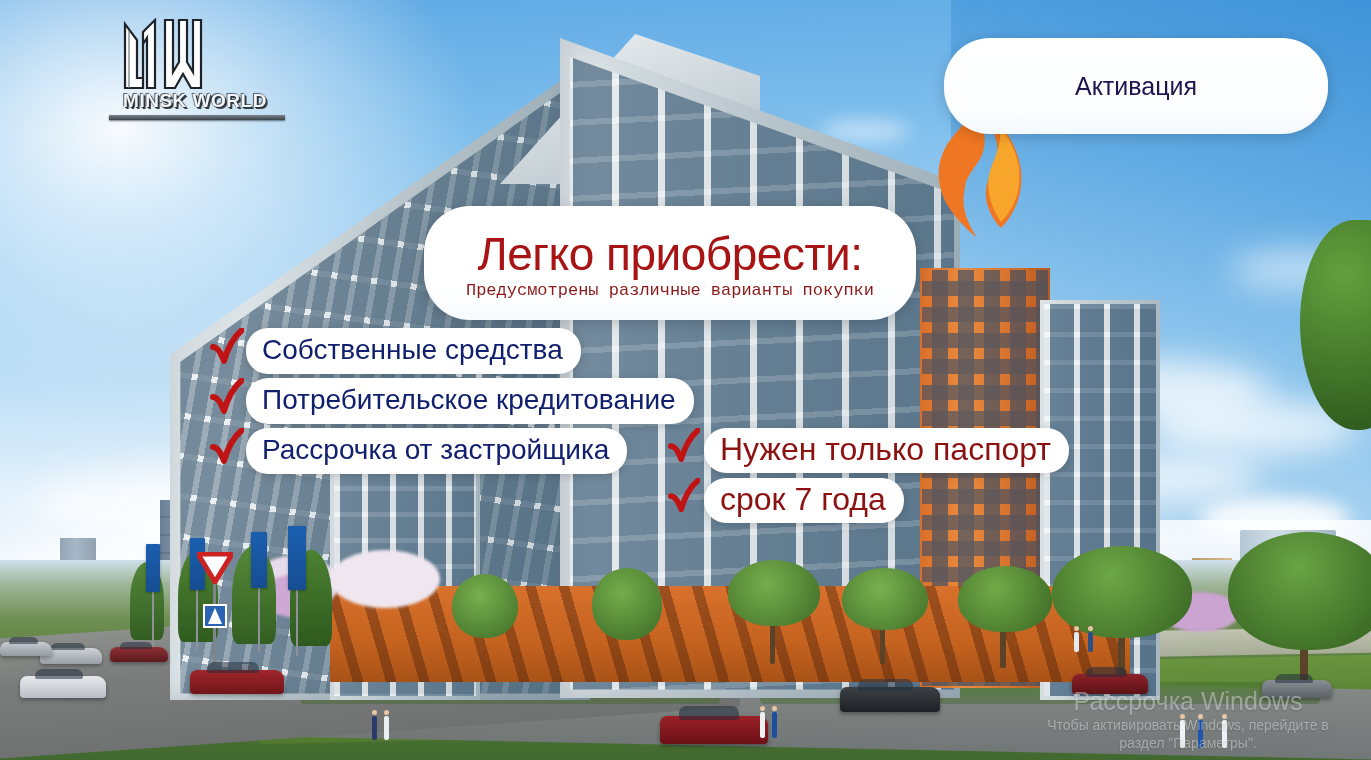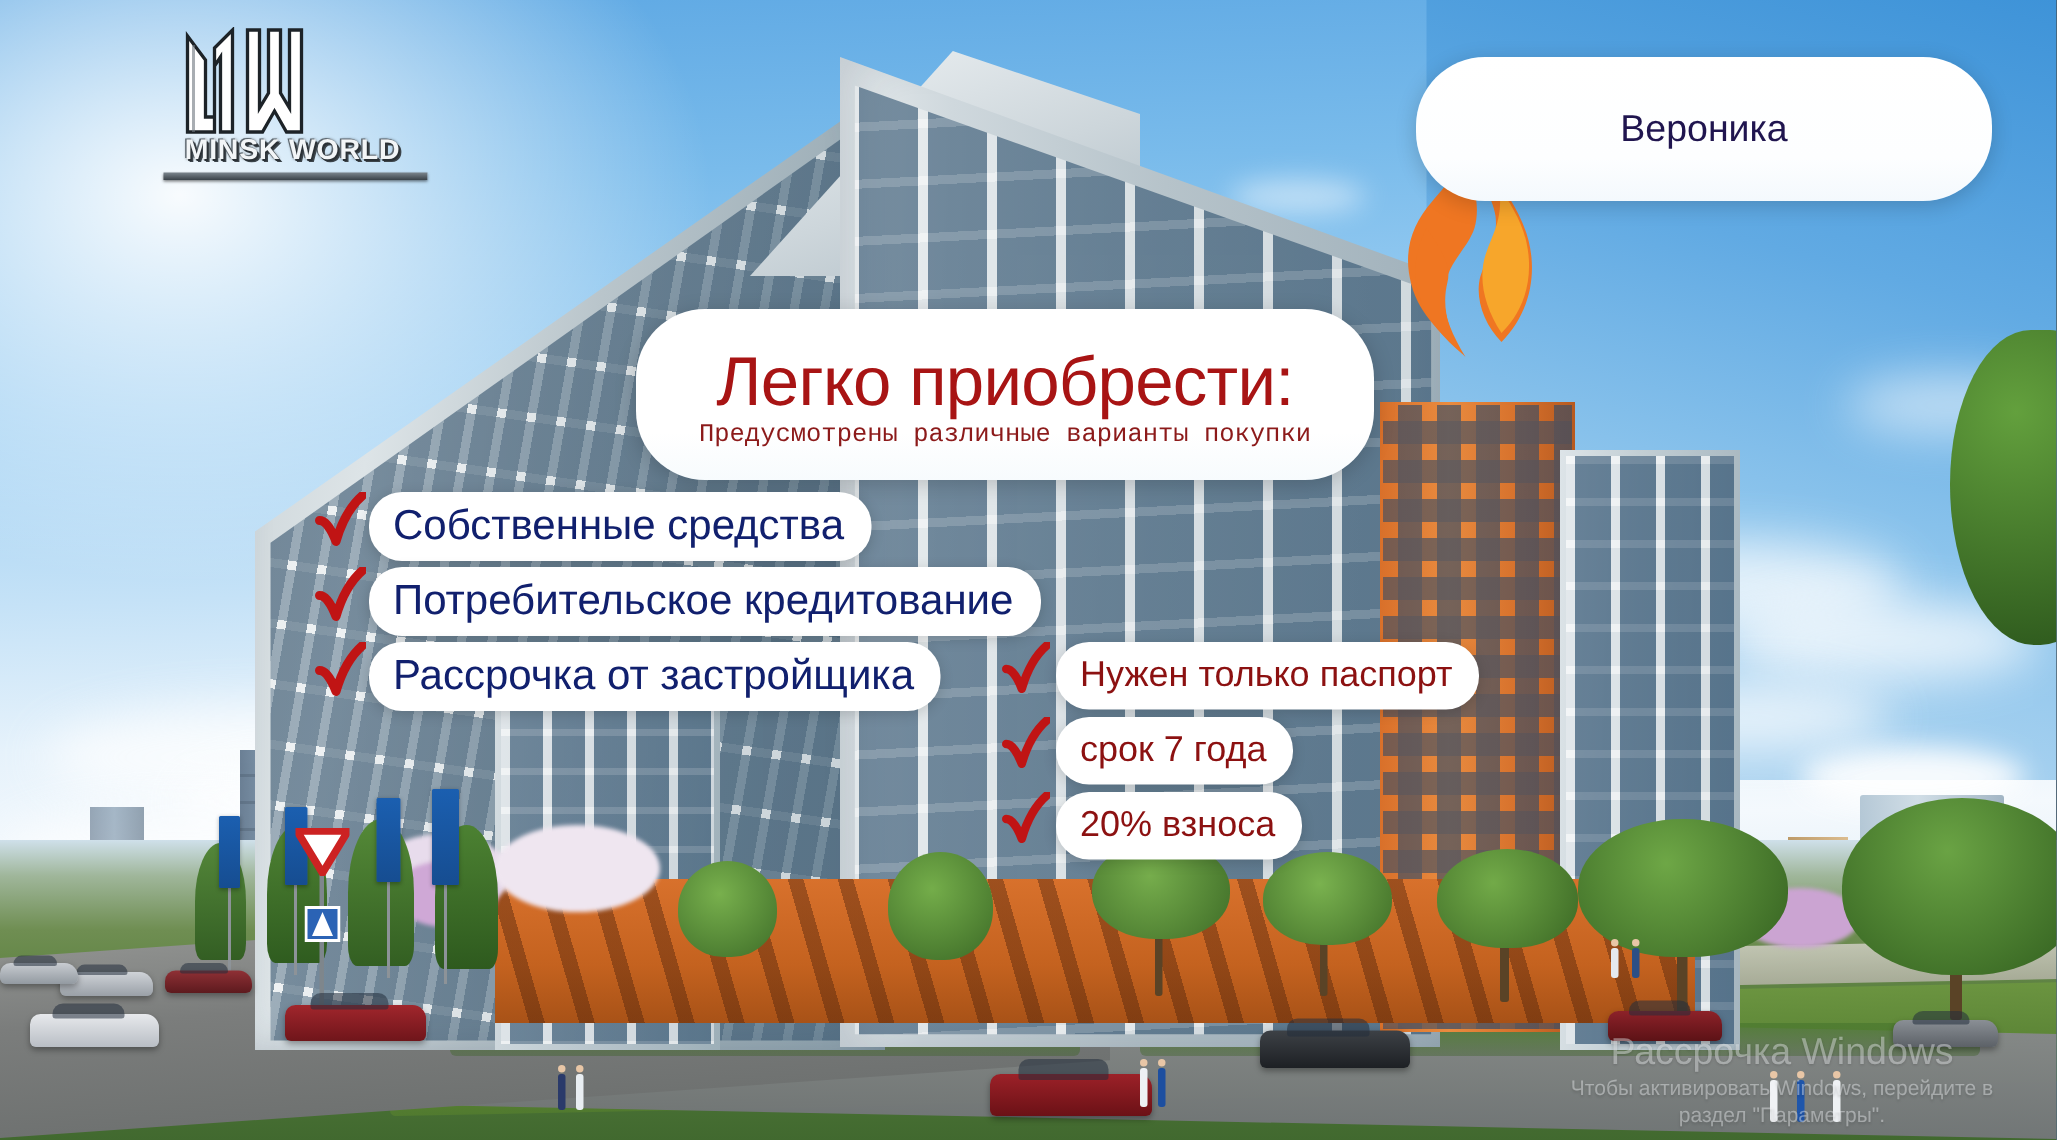--- a/index.html
+++ b/index.html
@@ -246,21 +246,21 @@
     position:relative;
   }
   .pill{
     background:#ffffff;border-radius:22px;
     padding:3px 18px 5px 16px;
     box-shadow:0 2px 9px rgba(0,0,0,.16);
     white-space:nowrap;
     font-family:"Liberation Sans",sans-serif;
   }
   .pill.blue{color:#11206e;font-size:28px;line-height:38px;}
-  .pill.red{color:#8c1111;font-size:24px;line-height:37px;}
+  .pill.red{color:#8c1111;font-size:32px;line-height:37px;}
 
   
   .watermark{
     position:absolute;right:18px;bottom:8px;text-align:center;width:330px;
     color:rgba(242,246,248,.42);
     font-family:"Liberation Sans",sans-serif;
     text-shadow:0 1px 2px rgba(0,0,0,.16);
     pointer-events:none;
   }
   .watermark .wm1{font-size:25px;line-height:29px;}
@@ -441,21 +441,21 @@
              C50 146 44 130 50 112 C54 100 64 92 68 80 C72 66 68 50 62 38
              C70 46 80 58 82 72 C84 88 76 100 72 112 C68 126 74 144 86 156
              C100 142 108 122 106 100 C104 76 90 58 78 40 C70 28 64 16 62 2 Z" fill="#ef7622"></path>
     <path d="M84 52 C88 72 80 84 76 96 C70 112 74 132 86 150
              C100 136 106 118 104 98 C102 78 92 64 84 52 Z" fill="#f7a62b"></path>
     <path d="M36 80 C28 96 26 112 32 128 C37 142 48 154 60 164
              C50 148 46 132 50 116 C53 104 44 92 36 80 Z" fill="#ef7622"></path>
   </svg>
 
   <div class="bubble bubble-top">
-    <span>Вероника</span>
+    <span>Активация</span>
   </div>
 
   <div class="bubble headline-card">
     <div class="headline">Легко приобрести:</div>
     <div class="subheadline">Предусмотрены различные варианты покупки</div>
   </div>
 
   <div class="check-row" style="left:210px;top:328px;">
     <span class="check">
       <svg width="34" height="40" viewBox="0 0 34 40">
@@ -494,27 +494,19 @@
 
   <div class="check-row" style="left:668px;top:478px;">
     <span class="check">
       <svg width="32" height="38" viewBox="0 0 34 40">
         <path d="M3 19 C7 19 11 25 14 33 C18 19 25 8 32 2" stroke="#c01414" stroke-width="6" fill="none" stroke-linecap="round" stroke-linejoin="round"></path>
       </svg>
     </span>
     <span class="pill red">срок 7 года</span>
   </div>
 
-  <div class="check-row" style="left:668px;top:528px;">
-    <span class="check">
-      <svg width="32" height="38" viewBox="0 0 34 40">
-        <path d="M3 19 C7 19 11 25 14 33 C18 19 25 8 32 2" stroke="#c01414" stroke-width="6" fill="none" stroke-linecap="round" stroke-linejoin="round"></path>
-      </svg>
-    </span>
-    <span class="pill red">20% взноса</span>
-  </div>
 
   <div class="watermark">
     <div class="wm1">Рассрочка Windows</div>
     <div class="wm2">Чтобы активировать Windows, перейдите в раздел "Параметры".</div>
   </div>
 
 </div>
 
 </body></html>

